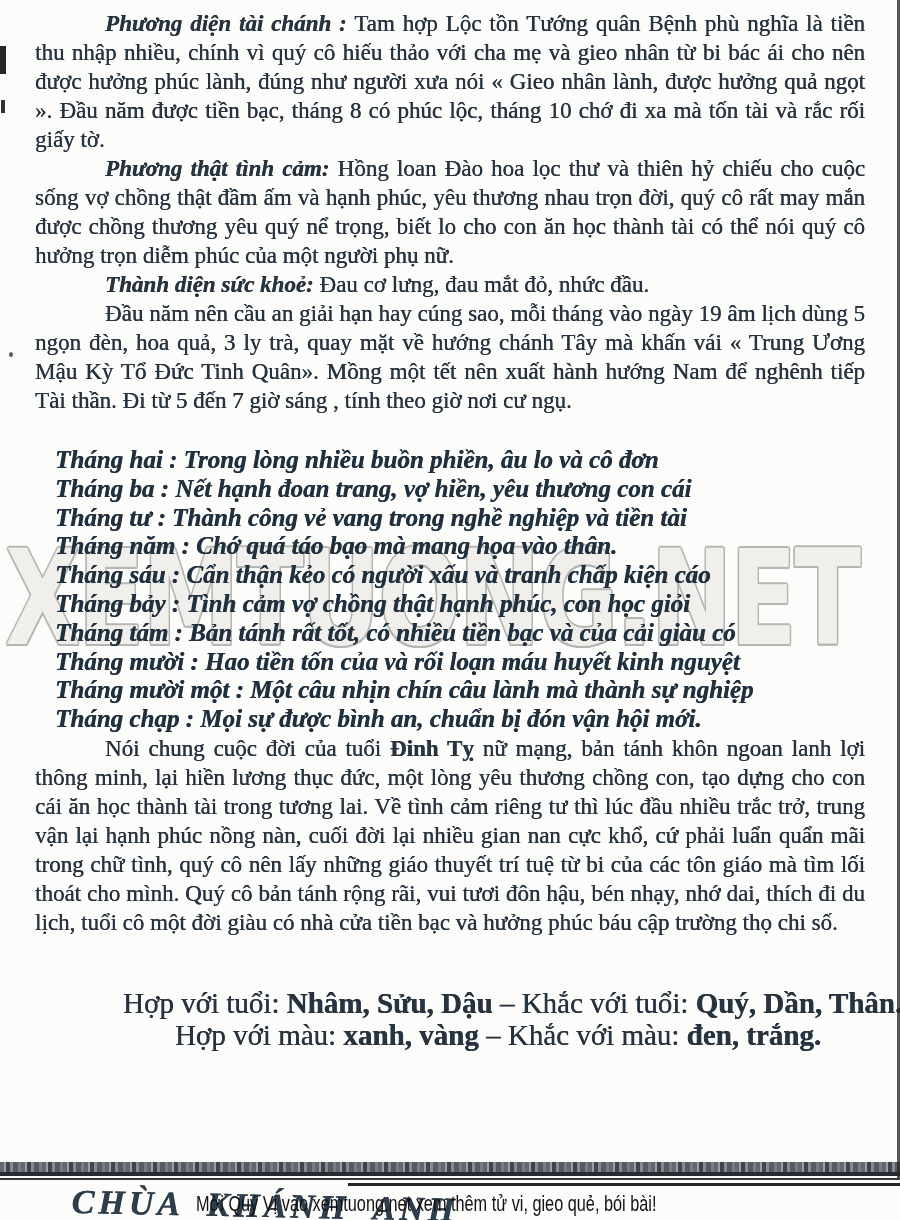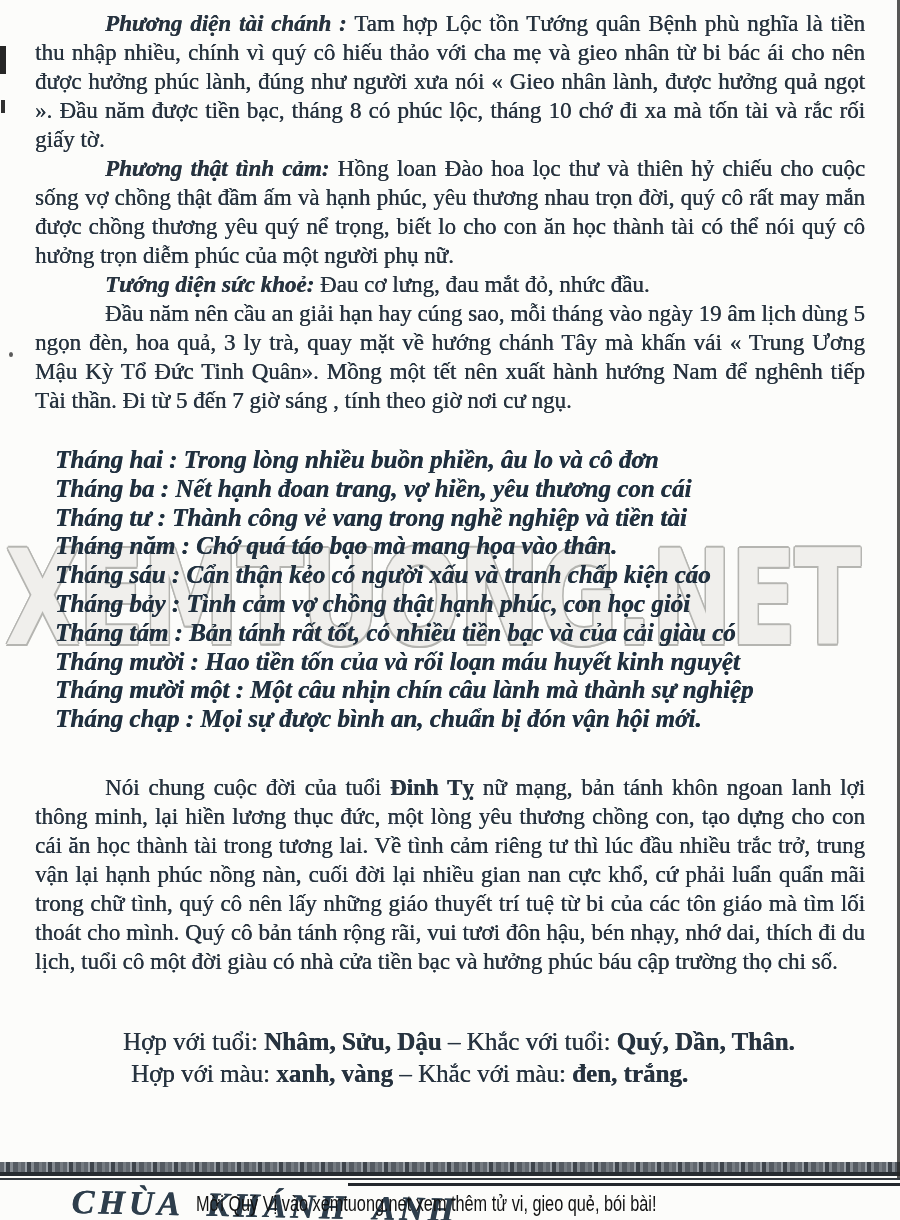--- a/index.html
+++ b/index.html
@@ -32,25 +32,25 @@
   }
   .para.ind { text-indent: 70px; }
   .lead { font-weight: bold; font-style: italic; }
   .months {
     margin: 31px 0 0 20px;
     font-weight: bold; font-style: italic;
     font-size: 25px; line-height: 28.8px; color: #20303f;
     text-shadow: 0.4px 0 0 currentColor;
   }
   .month-line { white-space: nowrap; }
-  .summary { margin-top: 39px; }
+  .summary { }
   .b { font-weight: bold; }
   .compat {
-    margin: 50px 0 0 88px; font-size: 25px; line-height: 32px;
-    text-shadow: 0.35px 0 0 currentColor; white-space: nowrap;
+    margin: 50px 0 0 88px; font-size: 29px; line-height: 32px;
+    text-shadow: 0.35px 0 0 currentColor; white-space: nowrap; text-align: center;
   }
   .compat .line2 { margin-left: 8px; }
   
   .band-speckle {
     position: absolute; left: 0; right: 0; top: 1162px; height: 10px; z-index: 3;
     background: repeating-linear-gradient(90deg,
       #62686f 0 4px, #9aa0a6 4px 6px, #3f454c 6px 10px,
       #848a90 10px 13px, #555b62 13px 18px, #767c82 18px 21px);
   }
   .band-line1 { position: absolute; left: 0; right: 0; top: 1172px; height: 4px; background: #272c31; z-index: 3; }
@@ -81,21 +81,21 @@
 <div class="page">
 
   <div class="watermark">XEMTUONG.NET</div>
 
   <div class="content">
 
     <p class="para ind"><span class="lead">Phương diện tài chánh :</span><span> Tam hợp Lộc tồn Tướng quân Bệnh phù nghĩa là tiền thu nhập nhiều, chính vì quý cô hiếu thảo với cha mẹ và gieo nhân từ bi bác ái cho nên được hưởng phúc lành, đúng như người xưa nói « Gieo nhân lành, được hưởng quả ngọt ». Đầu năm được tiền bạc, tháng 8 có phúc lộc, tháng 10 chớ đi xa mà tốn tài và rắc rối giấy tờ.</span></p>
 
     <p class="para ind"><span class="lead">Phương thật tình cảm:</span><span> Hồng loan Đào hoa lọc thư và thiên hỷ chiếu cho cuộc sống vợ chồng thật đầm ấm và hạnh phúc, yêu thương nhau trọn đời, quý cô rất may mắn được chồng thương yêu quý nể trọng, biết lo cho con ăn học thành tài có thể nói quý cô hưởng trọn diễm phúc của một người phụ nữ.</span></p>
 
-    <p class="para ind"><span class="lead">Tướng diện sức khoẻ:</span><span> Đau cơ lưng, đau mắt đỏ, nhức đầu.</span></p>
+    <p class="para ind"><span class="lead">Thành diện sức khoẻ:</span><span> Đau cơ lưng, đau mắt đỏ, nhức đầu.</span></p>
 
     <p class="para ind"><span>Đầu năm nên cầu an giải hạn hay cúng sao, mỗi tháng vào ngày 19 âm lịch dùng 5 ngọn đèn, hoa quả, 3 ly trà, quay mặt về hướng chánh Tây mà khấn vái « Trung Ương Mậu Kỳ Tổ Đức Tinh Quân». Mồng một tết nên xuất hành hướng Nam để nghênh tiếp Tài thần. Đi từ 5 đến 7 giờ sáng , tính theo giờ nơi cư ngụ.</span></p>
 
     <div class="months">
       <div class="month-line">Tháng hai : Trong lòng nhiều buồn phiền, âu lo và cô đơn</div>
       <div class="month-line">Tháng ba : Nết hạnh đoan trang, vợ hiền, yêu thương con cái</div>
       <div class="month-line">Tháng tư : Thành công vẻ vang trong nghề nghiệp và tiền tài</div>
       <div class="month-line">Tháng năm : Chớ quá táo bạo mà mang họa vào thân.</div>
       <div class="month-line">Tháng sáu :  Cẩn thận kẻo có người xấu và tranh chấp kiện cáo</div>
       <div class="month-line">Tháng bảy : Tình cảm vợ chồng thật hạnh phúc, con học giỏi</div>

